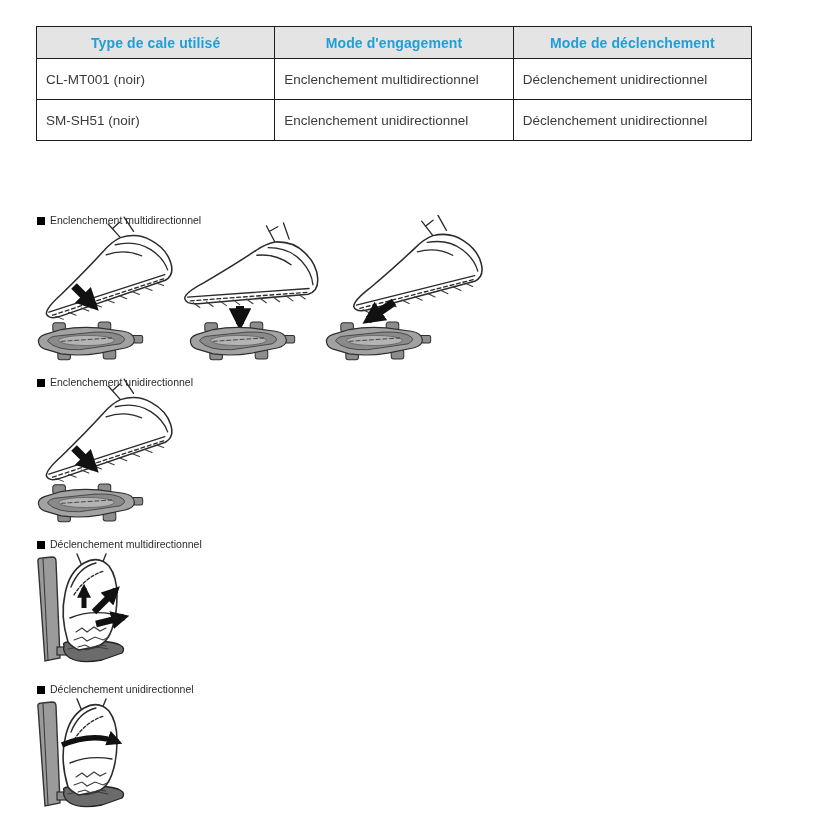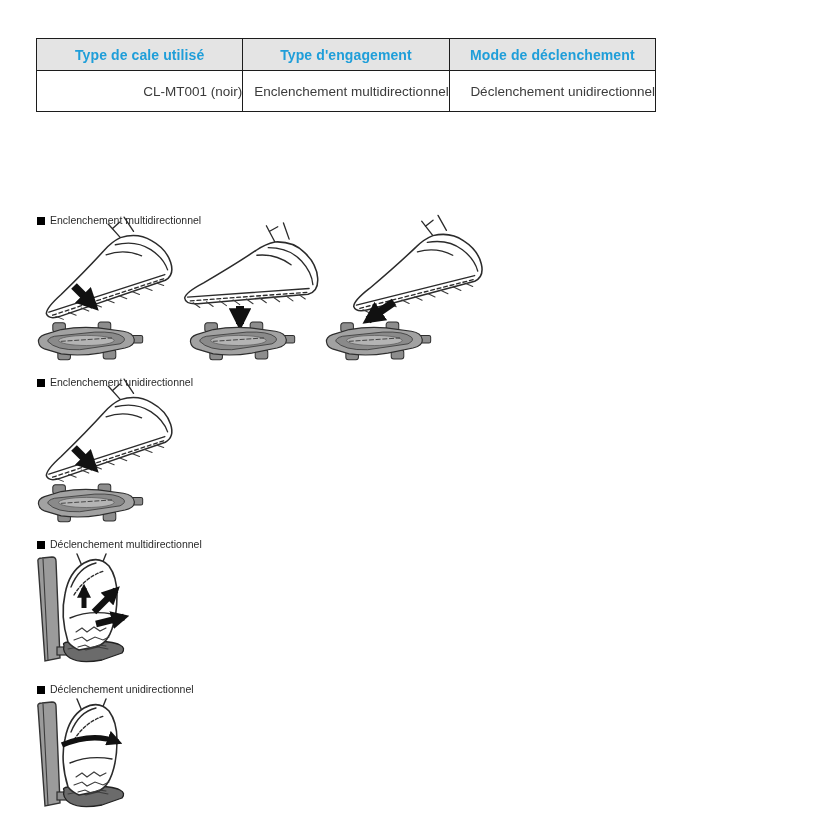--- a/index.html
+++ b/index.html
@@ -1,23 +1,23 @@
 <!DOCTYPE html>
 <html><head>
 <meta charset="utf-8">
 <style>
   * { margin:0; padding:0; box-sizing:border-box; }
   html,body { background:#ffffff; }
   body { font-family:"Liberation Sans", sans-serif; }
   .page { position:relative; width:819px; height:820px; background:#ffffff; overflow:hidden; }
 
   
-  table.cale { position:absolute; left:36px; top:38px; width:620px;
+  table.cale { position:absolute; left:36px; top:26px; width:716px;
                border-collapse:collapse; table-layout:fixed; }
-  table.cale th, table.cale td { border:1px solid #1c1c1c;text-align:right; }
+  table.cale th, table.cale td { border:1px solid #1c1c1c; }
   table.cale th { background:#e4e4e4; color:#1f9ed9; font-weight:bold;
                   font-size:14px; height:32px; text-align:center; letter-spacing:.1px; }
   table.cale td { height:41px; font-size:13.5px; color:#3b3b3b;
                   padding-left:9px; vertical-align:middle; background:#fff; }
 
   
   .section-label { position:absolute; left:37px; display:flex; align-items:center;
                    font-size:10.5px; color:#2a2a2a; line-height:11px; white-space:nowrap; }
   .bullet { width:8px; height:8px; background:#000; display:inline-block;
             margin-right:5px; flex:0 0 auto; }
@@ -81,28 +81,33 @@
         <path class="ln" d="M38,64 Q57,56 80,60"></path>
         <path class="ln2" d="M44,78 l6,-4 l5,4 l7,-5 l6,4 l6,-3 M42,86 l8,-3 l5,4 l8,-4 l8,3 l6,-3 M46,93 l7,-2 l6,3 l8,-3 l7,1"></path>
       </g>
     </defs>
   </svg>
 
   <table class="cale">
     <thead>
       <tr>
         <th>Type de cale utilisé</th>
-        <th>Type d'engagement</th>
+        <th>Mode d'engagement</th>
         <th>Mode de déclenchement</th>
       </tr>
     </thead>
     <tbody>
       <tr>
         <td>CL-MT001 (noir)</td>
         <td>Enclenchement multidirectionnel</td>
+        <td>Déclenchement unidirectionnel</td>
+      </tr>
+      <tr>
+        <td>SM-SH51 (noir)</td>
+        <td>Enclenchement unidirectionnel</td>
         <td>Déclenchement unidirectionnel</td>
       </tr>
     </tbody>
   </table>
 
   <div class="section-label" style="top:215px">
     <span class="bullet"></span>
     <span>Enclenchement multidirectionnel</span>
   </div>
 

